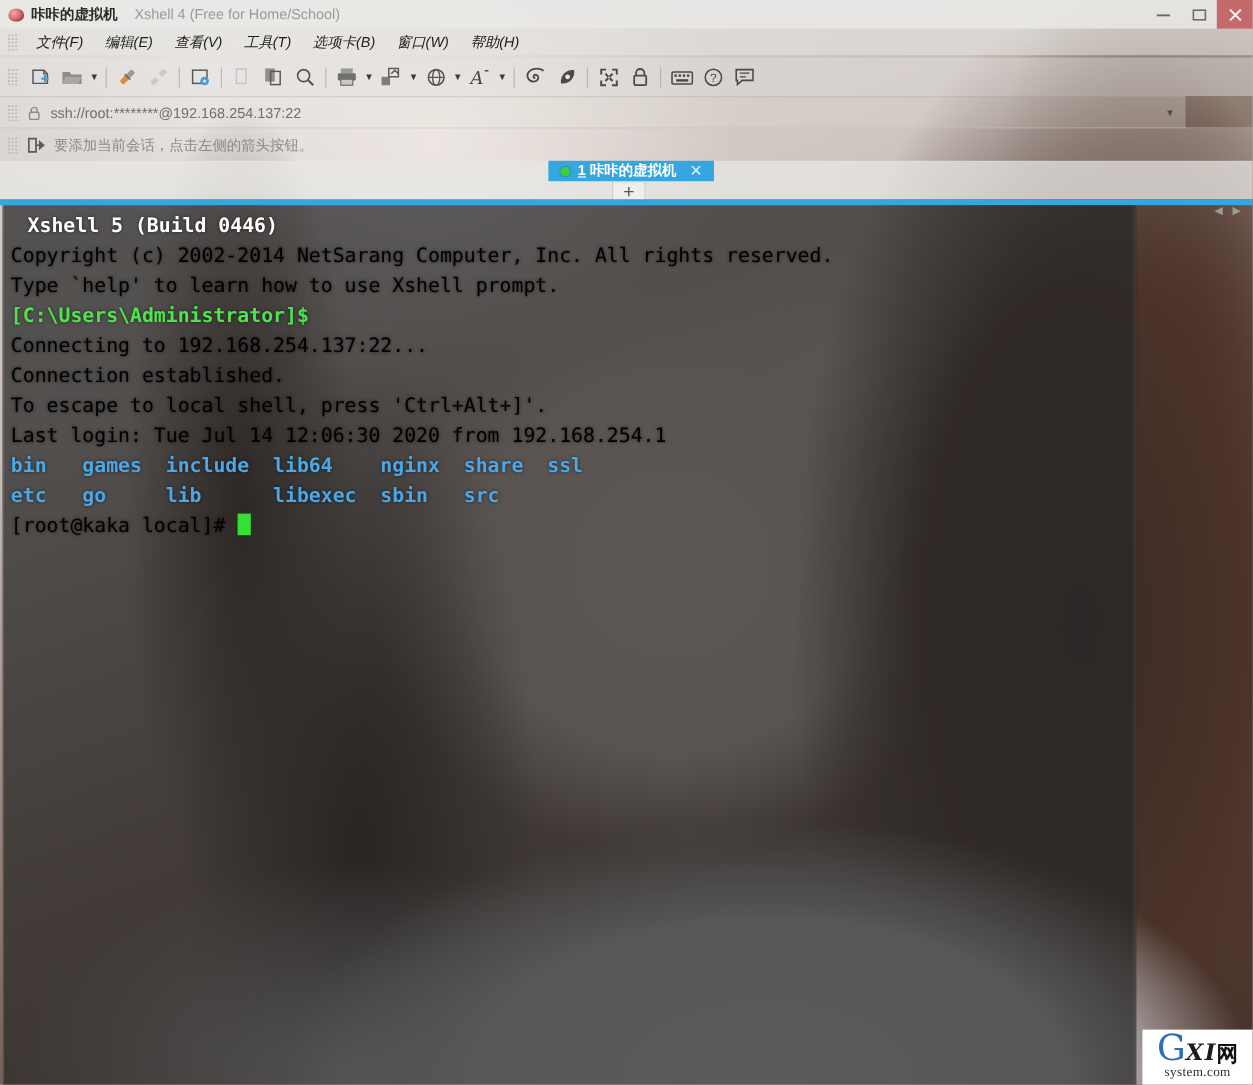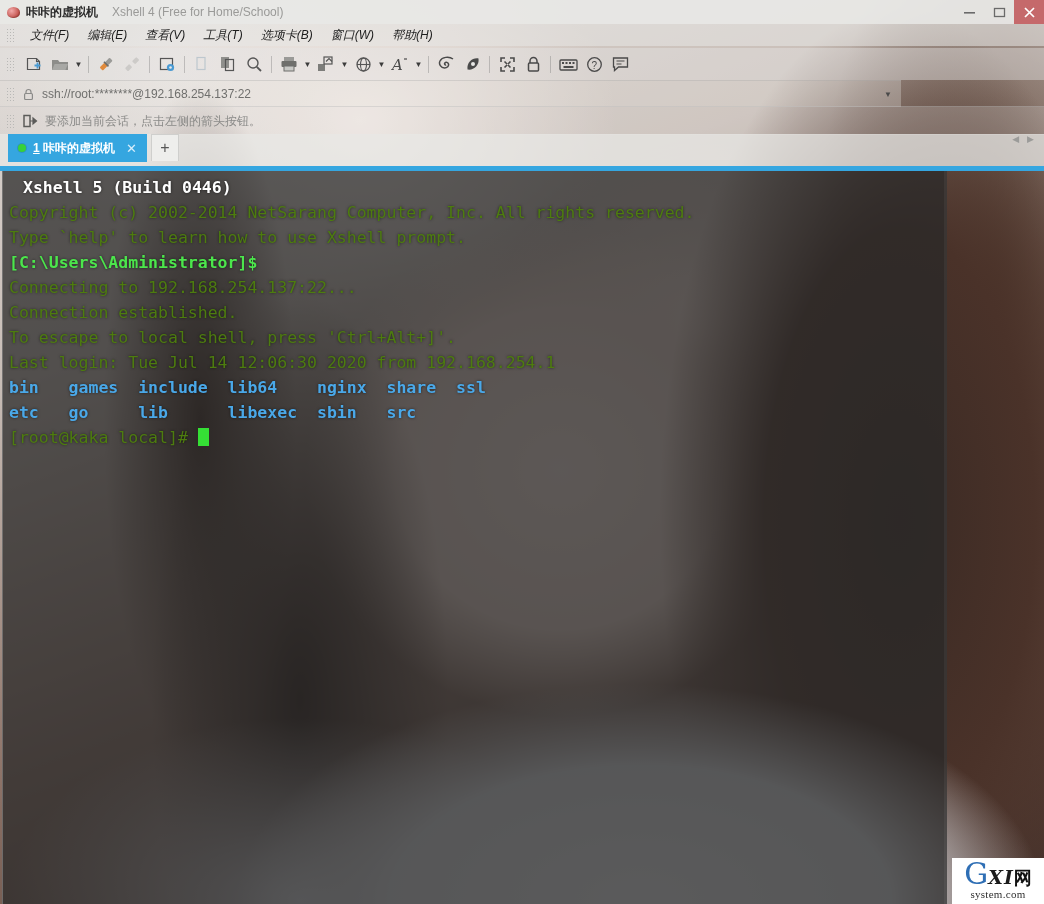--- a/index.html
+++ b/index.html
@@ -71,42 +71,42 @@
     background:rgba(232,232,230,0.42);
     display:flex;align-items:center;
   }
   .tb{width:26px;height:26px;display:flex;align-items:center;justify-content:center;color:#4a4a4a;}
   .tb.dim{opacity:.33;}
   .tb-caret{width:11px;height:26px;display:flex;align-items:center;justify-content:center;color:#3b3b3b;font-size:8px;}
   .tb-sep{width:1px;height:17px;background:rgba(120,120,120,.38);margin:0 4px;}
 
   
   #addressbar{
-    position:absolute;left:0;top:80px;width:901px;height:26px;
+    position:absolute;left:0;top:80px;width:988px;height:26px;
     background:rgba(234,234,232,0.30);
     display:flex;align-items:center;
     border-top:1px solid rgba(170,170,168,.35);
   }
   #addr-text{font-size:12px;color:#6f6f6d;}
   #addr-caret{margin-left:auto;margin-right:9px;font-size:8px;color:#4a4a4a;}
 
   
   #noticebar{
     position:absolute;left:0;top:106px;width:1044px;height:28px;
     background:rgba(234,234,232,0.22);
     display:flex;align-items:center;
     border-top:1px solid rgba(170,170,168,.30);
   }
   #notice-text{font-size:12px;color:#8a8a88;}
 
   
   #tabstrip{
     position:absolute;left:0;top:134px;width:1044px;height:32px;
     background:rgba(232,232,230,0.78);
-    display:flex;align-items:flex-start;
+    display:flex;align-items:center;flex-direction:column;
   }
   #tab-active{
     margin-left:8px;height:28px;background:#35a6e0;
     display:flex;align-items:center;padding:0 6px 0 10px;gap:7px;
   }
   .tab-dot{width:8px;height:8px;border-radius:50%;background:#37d13a;box-shadow:0 0 0 1px rgba(0,0,0,.12);}
   #tab-label{font-size:12px;font-weight:bold;color:#fff;white-space:nowrap;}
   #tab-label .num{text-decoration:underline;}
   #tab-close{font-size:13px;color:#d9eefb;padding:0 4px;}
   #tab-new{
@@ -127,21 +127,21 @@
     overflow:hidden;
   }
   #term-inner{
     padding:4px 0 0 6px;
     font-family:"DejaVu Sans Mono","Liberation Mono",monospace;
     font-size:16.5px;line-height:25px;
     white-space:pre;
     color:#e2e2de;
     text-shadow:0 0 3px rgba(0,0,0,.6);
   }
-  .t-white{color:#4d7c0f;}
+  .t-white{color:#000000;}
   .t-bold{font-weight:bold;color:#ffffff;margin-left:14px;}
   .t-green{color:#4ce64c;font-weight:bold;}
   .t-blue{color:#4aa8e8;font-weight:bold;}
   .cursor{display:inline-block;width:11px;height:18px;background:#35e035;vertical-align:-3px;}
 
   
   #term-scroll{position:absolute;right:0;top:0;width:3px;height:733px;background:rgba(255,255,255,.05);}
 
   
   #watermark{

